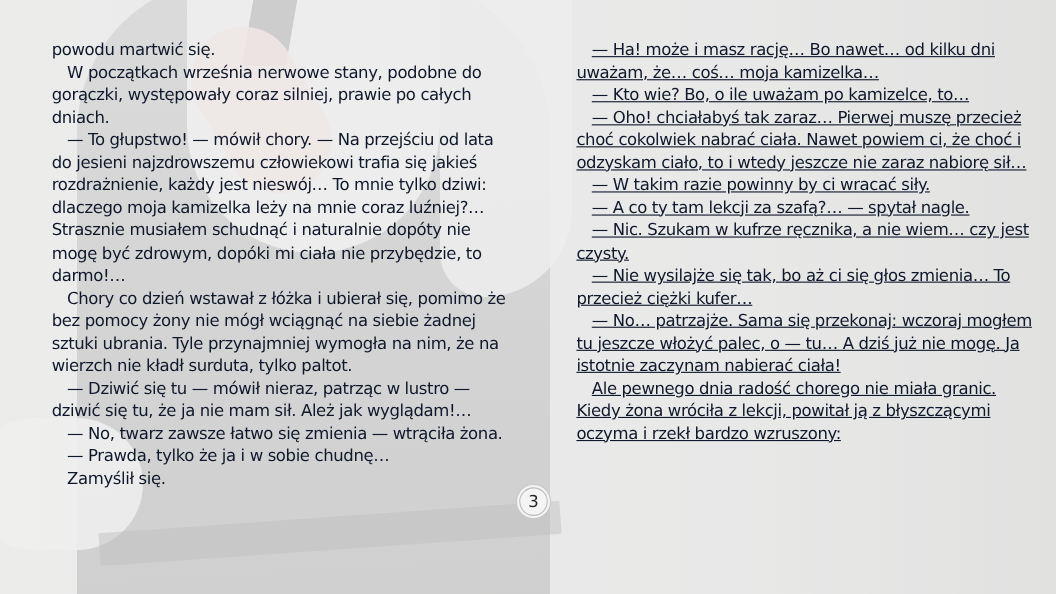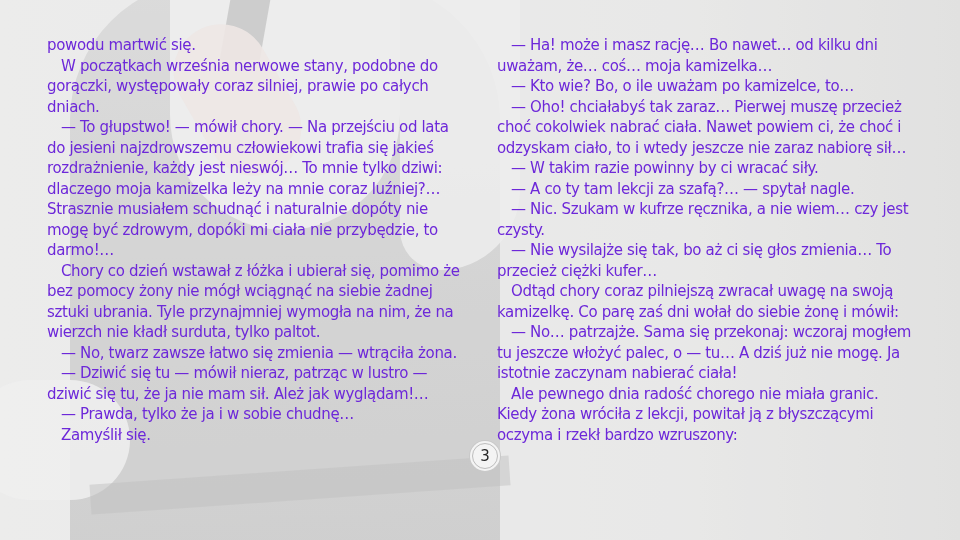--- a/index.html
+++ b/index.html
@@ -47,25 +47,25 @@
     background: #f0f0f0; border-radius: 0 0 80px 40px; opacity: 0.85;
   }
   .bg .veil {
     position: absolute; inset: 0;
     background: rgba(236,236,235,0.35);
   }
 
   .page { position: absolute; inset: 0; z-index: 1; }
   .col {
     position: absolute; top: 35px;
-    font-size: 15px; line-height: 20.5px; color: #6d28d9;
+    font-size: 15px; line-height: 20.5px; color: #0f172a;
     letter-spacing: -0.35px; word-spacing: 0px;
   }
   .col.left { left: 47px; width: 420px; }
-  .col.right { left: 497px; width: 420px; }
+  .col.right { left: 524px; width: 420px; text-decoration: underline; }
   .col p { margin: 0; }
   .col p.indent { text-indent: 14px; }
 
   .page-number {
     position: absolute; left: 472px; top: 443px;
     width: 24px; height: 24px; border-radius: 50%;
     background: #f4f4f4;
     border: 1px solid #bdbdbd;
     box-shadow: 0 0 0 2px #f4f4f4, 0 0 0 3px #c9c9c9;
     font-size: 15px; color: #262626;
@@ -86,35 +86,34 @@
   <div class="belt"></div>
   <div class="veil"></div>
 </div>
 
 <div class="page">
   <div class="col left">
     <p>powodu martwić się.</p>
     <p class="indent">W początkach września nerwowe stany, podobne do gorączki, występowały coraz silniej, prawie po całych dniach.</p>
     <p class="indent">— To głupstwo! — mówił chory. — Na przejściu od lata do jesieni najzdrowszemu człowiekowi trafia się jakieś rozdrażnienie, każdy jest nieswój… To mnie tylko dziwi: dlaczego moja kamizelka leży na mnie coraz luźniej?… Strasznie musiałem schudnąć i naturalnie dopóty nie mogę być zdrowym, dopóki mi ciała nie przybędzie, to darmo!…</p>
     <p class="indent">Chory co dzień wstawał z łóżka i ubierał się, pomimo że bez pomocy żony nie mógł wciągnąć na siebie żadnej sztuki ubrania. Tyle przynajmniej wymogła na nim, że na wierzch nie kładł surduta, tylko paltot.</p>
+    <p class="indent">— Dziwić się tu — mówił nieraz, patrząc w lustro — dziwić się tu, że ja nie mam sił. Ależ jak wyglądam!…</p>
     <p class="indent">— No, twarz zawsze łatwo się zmienia — wtrąciła żona.</p>
-    <p class="indent">— Dziwić się tu — mówił nieraz, patrząc w lustro — dziwić się tu, że ja nie mam sił. Ależ jak wyglądam!…</p>
     <p class="indent">— Prawda, tylko że ja i w sobie chudnę…</p>
     <p class="indent">Zamyślił się.</p>
   </div>
 
   <div class="page-number">
     <span>3</span>
   </div>
 
   <div class="col right">
     <p class="indent">— Ha! może i masz rację… Bo nawet… od kilku dni uważam, że… coś… moja kamizelka…</p>
     <p class="indent">— Kto wie? Bo, o ile uważam po kamizelce, to…</p>
     <p class="indent">— Oho! chciałabyś tak zaraz… Pierwej muszę przecież choć cokolwiek nabrać ciała. Nawet powiem ci, że choć i odzyskam ciało, to i wtedy jeszcze nie zaraz nabiorę sił…</p>
     <p class="indent">— W takim razie powinny by ci wracać siły.</p>
     <p class="indent">— A co ty tam lekcji za szafą?… — spytał nagle.</p>
     <p class="indent">— Nic. Szukam w kufrze ręcznika, a nie wiem… czy jest czysty.</p>
     <p class="indent">— Nie wysilajże się tak, bo aż ci się głos zmienia… To przecież ciężki kufer…</p>
-    <p class="indent">Odtąd chory coraz pilniejszą zwracał uwagę na swoją kamizelkę. Co parę zaś dni wołał do siebie żonę i mówił:</p>
     <p class="indent">— No… patrzajże. Sama się przekonaj: wczoraj mogłem tu jeszcze włożyć palec, o — tu… A dziś już nie mogę. Ja istotnie zaczynam nabierać ciała!</p>
     <p class="indent">Ale pewnego dnia radość chorego nie miała granic. Kiedy żona wróciła z lekcji, powitał ją z błyszczącymi oczyma i rzekł bardzo wzruszony:</p>
   </div>
 </div>
 
 </body></html>

